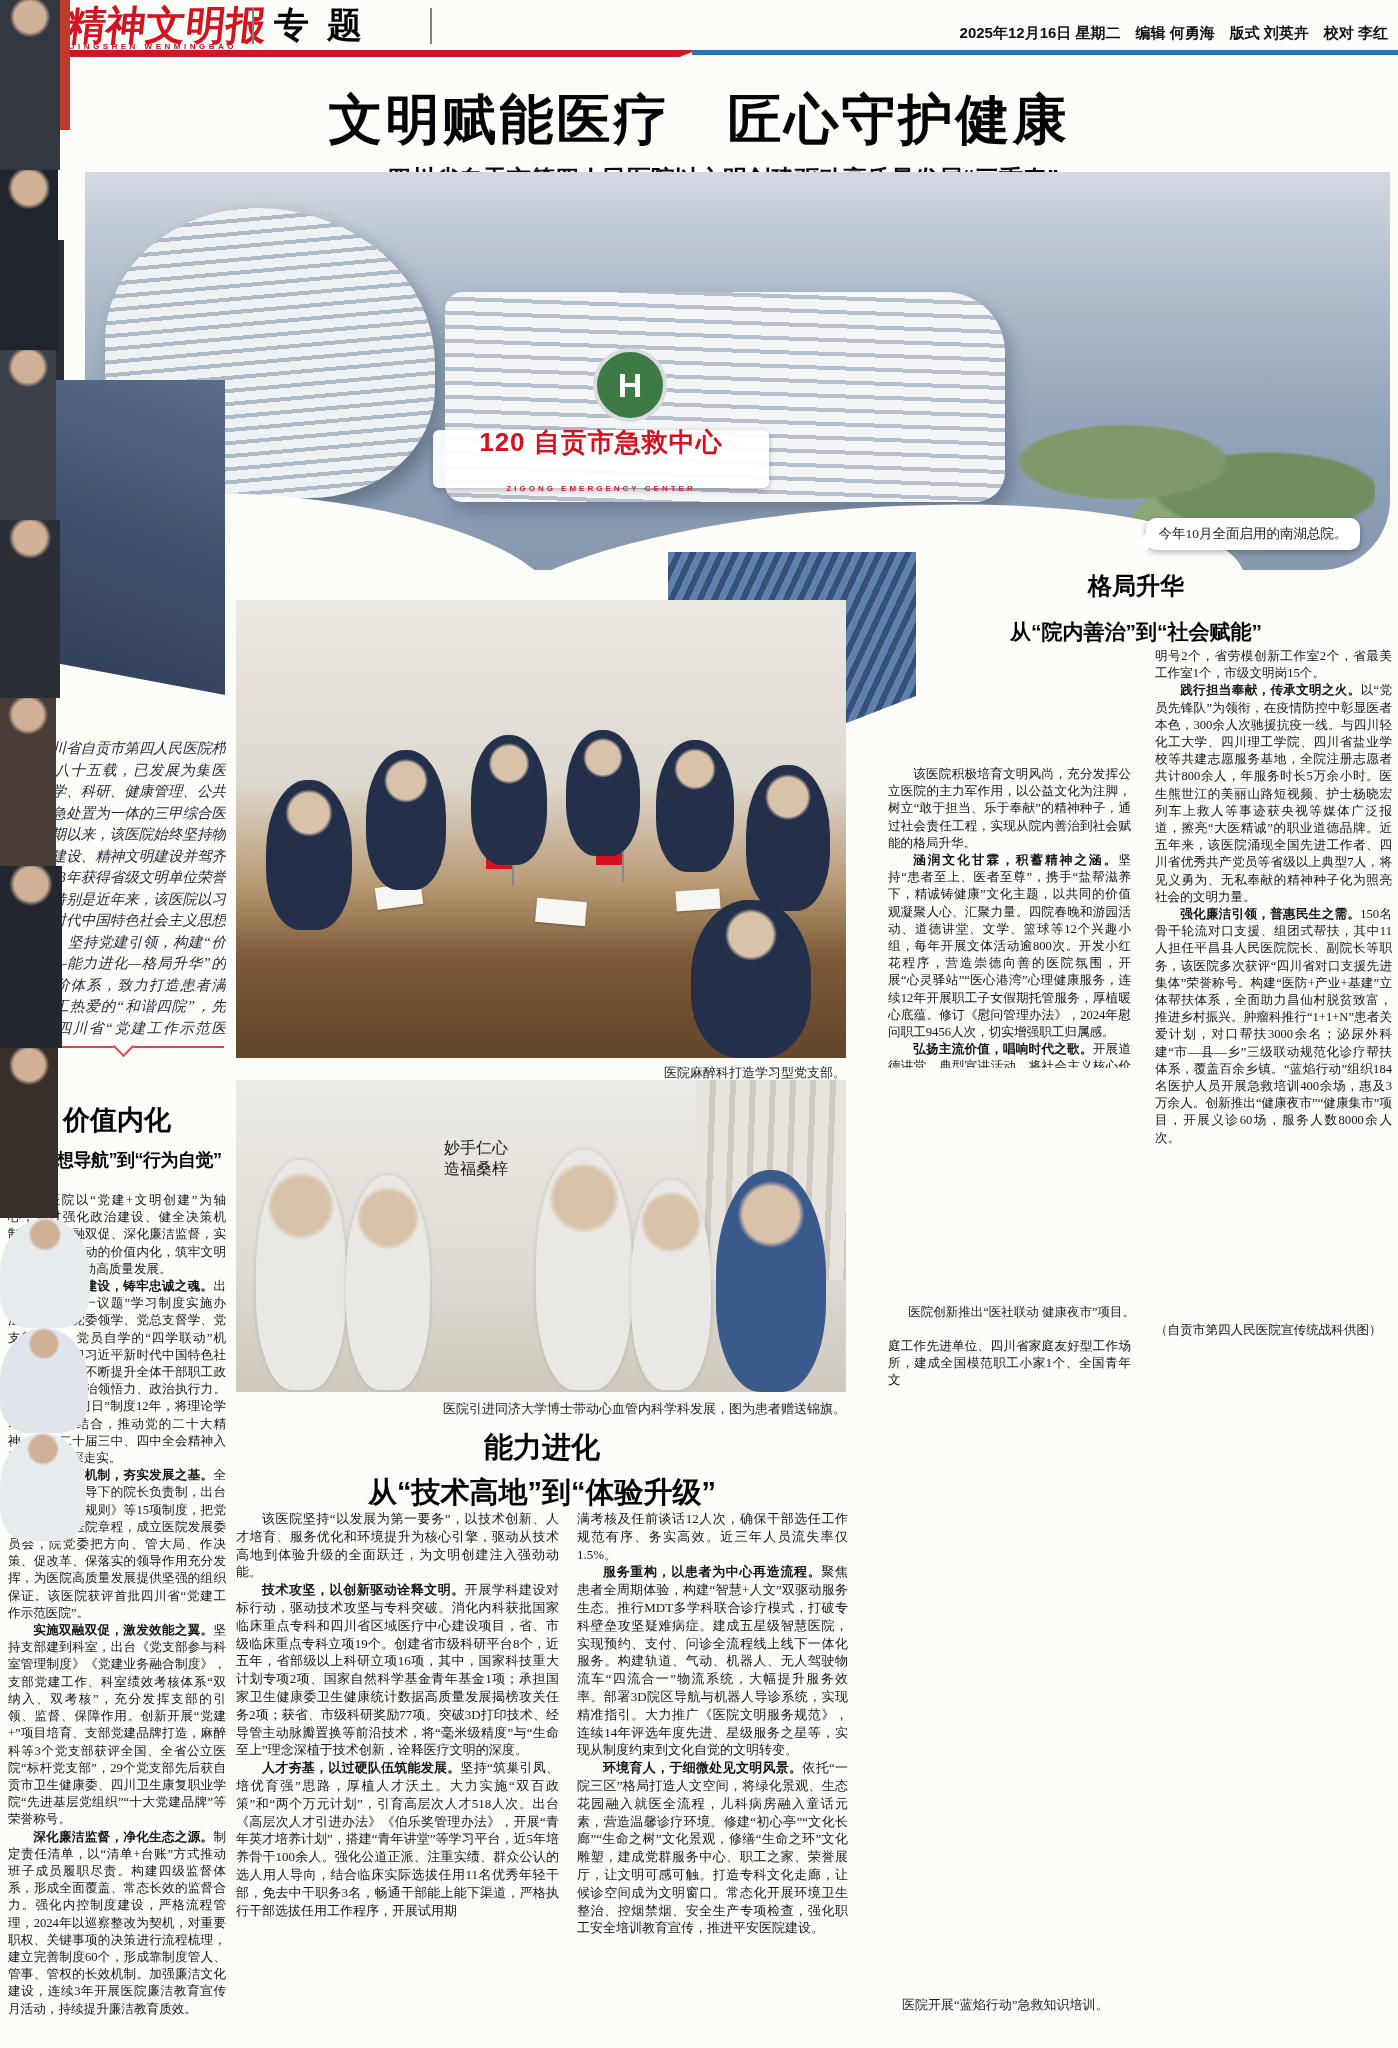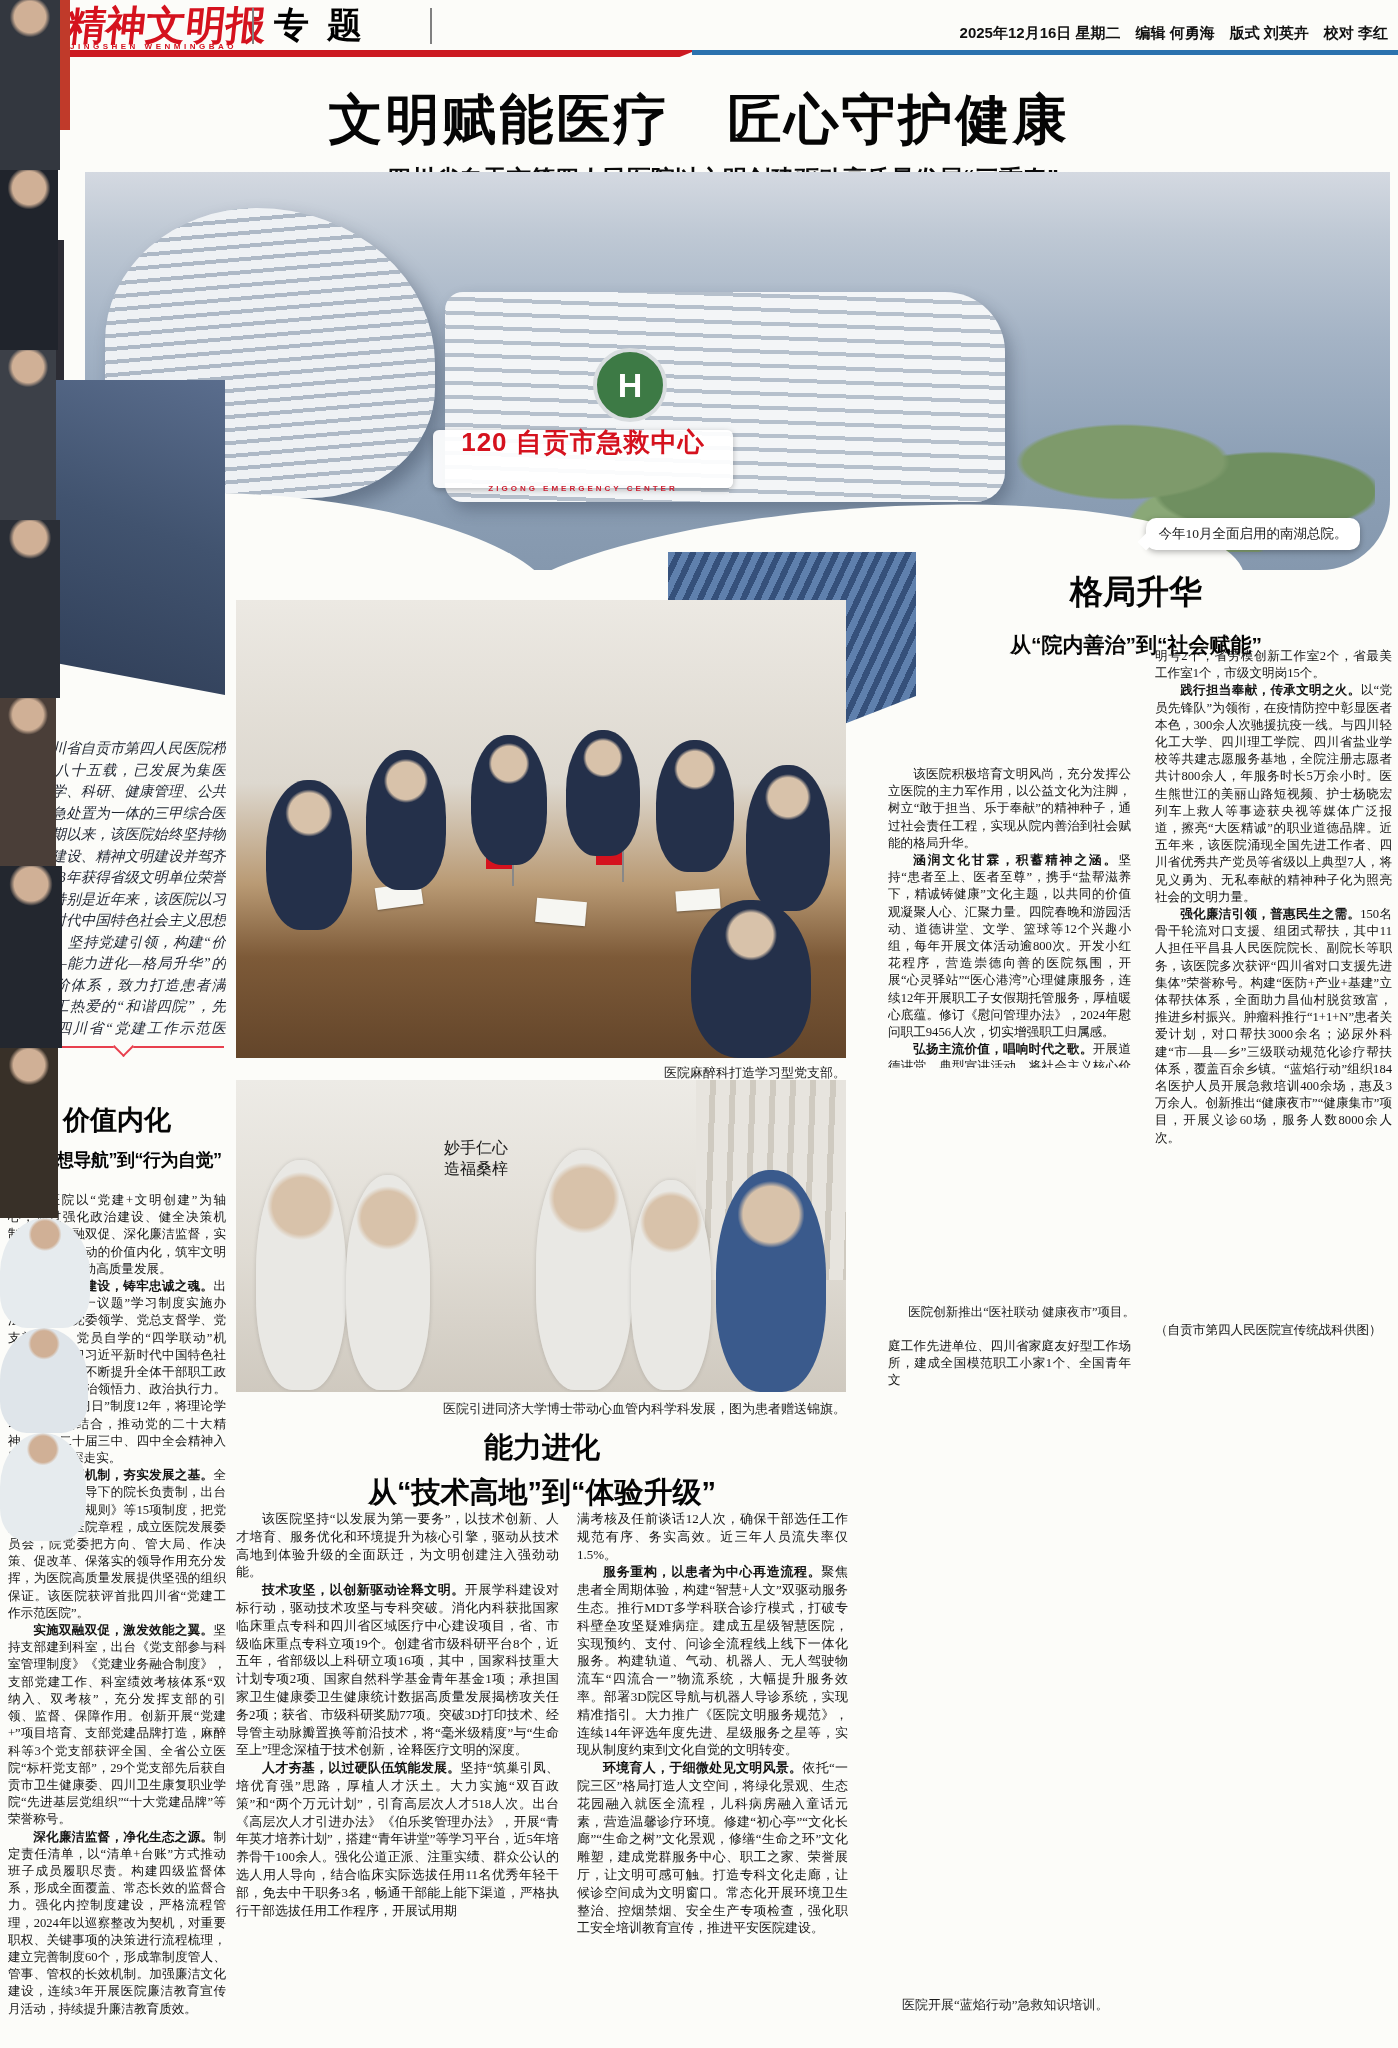--- a/index.html
+++ b/index.html
@@ -27,21 +27,21 @@
   .tower{left:20px;top:36px;width:330px;height:290px;border-radius:46% 54% 38% 30%;
      background:repeating-linear-gradient(175deg,#eef1f4 0 9px,#aeb9c6 9px 13px);box-shadow:8px 10px 18px rgba(30,40,60,.35);}
   .complex{left:360px;top:120px;width:560px;height:210px;border-radius:18px 60px 30px 18px;
      background:repeating-linear-gradient(182deg,#f3f5f7 0 10px,#b6c0cc 10px 14px);box-shadow:6px 8px 16px rgba(30,40,60,.3);}
   .greens{left:930px;top:230px;width:360px;height:150px;background:
      radial-gradient(ellipse at 30% 40%,#7e9a6b 0 28%,transparent 30%),
      radial-gradient(ellipse at 70% 60%,#6f8f60 0 30%,transparent 32%),
      radial-gradient(ellipse at 50% 90%,#8aa877 0 26%,transparent 28%);}
   .helipad{left:508px;top:176px;width:66px;height:66px;border-radius:50%;background:#3d7a45;border:4px solid #d9dde0;
      display:flex;align-items:center;justify-content:center;font:900 34px "Liberation Sans",sans-serif;color:#fff;}
-  .sign{left:348px;top:258px;width:300px;height:58px;background:rgba(255,255,255,.93);border-radius:6px;
+  .sign{left:348px;top:258px;width:336px;height:58px;background:rgba(255,255,255,.93);border-radius:6px;
      display:flex;flex-direction:column;align-items:center;justify-content:center;box-shadow:0 2px 6px rgba(0,0,0,.25);gap:24px;}
   .sign-main{font:900 26px "Liberation Sans",sans-serif;color:#d5121e;letter-spacing:1px;white-space:nowrap;}
   .sign-sub{font:700 8px "Liberation Sans",sans-serif;color:#c23;letter-spacing:3px;}
   .swoosh1{left:-90px;bottom:-96px;width:560px;height:170px;background:#fcfcf9;border-radius:50%;transform:rotate(5deg);}
   .swoosh2{left:400px;bottom:-128px;width:760px;height:190px;background:#fcfcf9;border-radius:50%;transform:rotate(-4deg);}
   .wedge-left{left:8px;top:380px;width:217px;height:315px;clip-path:polygon(0 0,100% 0,100% 100%,0 87%);
      background:linear-gradient(200deg,#5a6d8d 0%,#41536f 45%,#2e3c55 100%);}
   .wedge-mid{left:668px;top:552px;width:248px;height:200px;clip-path:polygon(0 0,100% 0,100% 72%,42% 100%,0 52%);
      background:repeating-linear-gradient(115deg,#5f80ad 0 7px,#35507a 7px 13px);}
   .aerial-caption{left:1146px;top:518px;width:198px;background:#fff;border-radius:10px;padding:7px 8px;
@@ -56,21 +56,21 @@
      border-right:2px solid #e8404e;border-bottom:2px solid #e8404e;}
   
   .sec-head{text-align:center;font-family:"Liberation Sans",sans-serif;color:#050505;}
   .sec-head .l1{font-weight:900;display:block;}
   .sec-head .l2{font-weight:800;display:block;white-space:nowrap;}
   .sh1{left:8px;top:1102px;width:218px;}
   .sh1 .l1{font-size:27px;} .sh1 .l2{font-size:18px;margin-top:10px;letter-spacing:-.5px;}
   .sh2{left:236px;top:1428px;width:612px;}
   .sh2 .l1{font-size:29px;} .sh2 .l2{font-size:29px;margin-top:5px;}
   .sh3{left:880px;top:570px;width:512px;}
-  .sh3 .l1{font-size:33px;} .sh3 .l2{font-size:21px;margin-top:16px;}
+  .sh3 .l1{font-size:24px;} .sh3 .l2{font-size:21px;margin-top:16px;}
   
   .bcol{overflow:hidden;text-align:justify;color:#141414;}
   .bcol p{margin:0;text-indent:2em;}
   .bcol p.cont{text-indent:0;}
   .bcol b{font-weight:700;}
   .c-s1{left:8px;top:1192px;width:218px;height:836px;font-size:12.6px;line-height:17.2px;}
   .c-s2l{left:236px;top:1510px;width:323px;height:530px;font-size:13px;line-height:17.8px;}
   .c-s2r{left:577px;top:1510px;width:271px;height:530px;font-size:13px;line-height:17.8px;}
   .c-s3a{left:888px;top:766px;width:243px;height:302px;font-size:12.6px;line-height:17.2px;}
   .c-s3cont{left:888px;top:1338px;width:243px;height:56px;font-size:12.6px;line-height:17.2px;}

